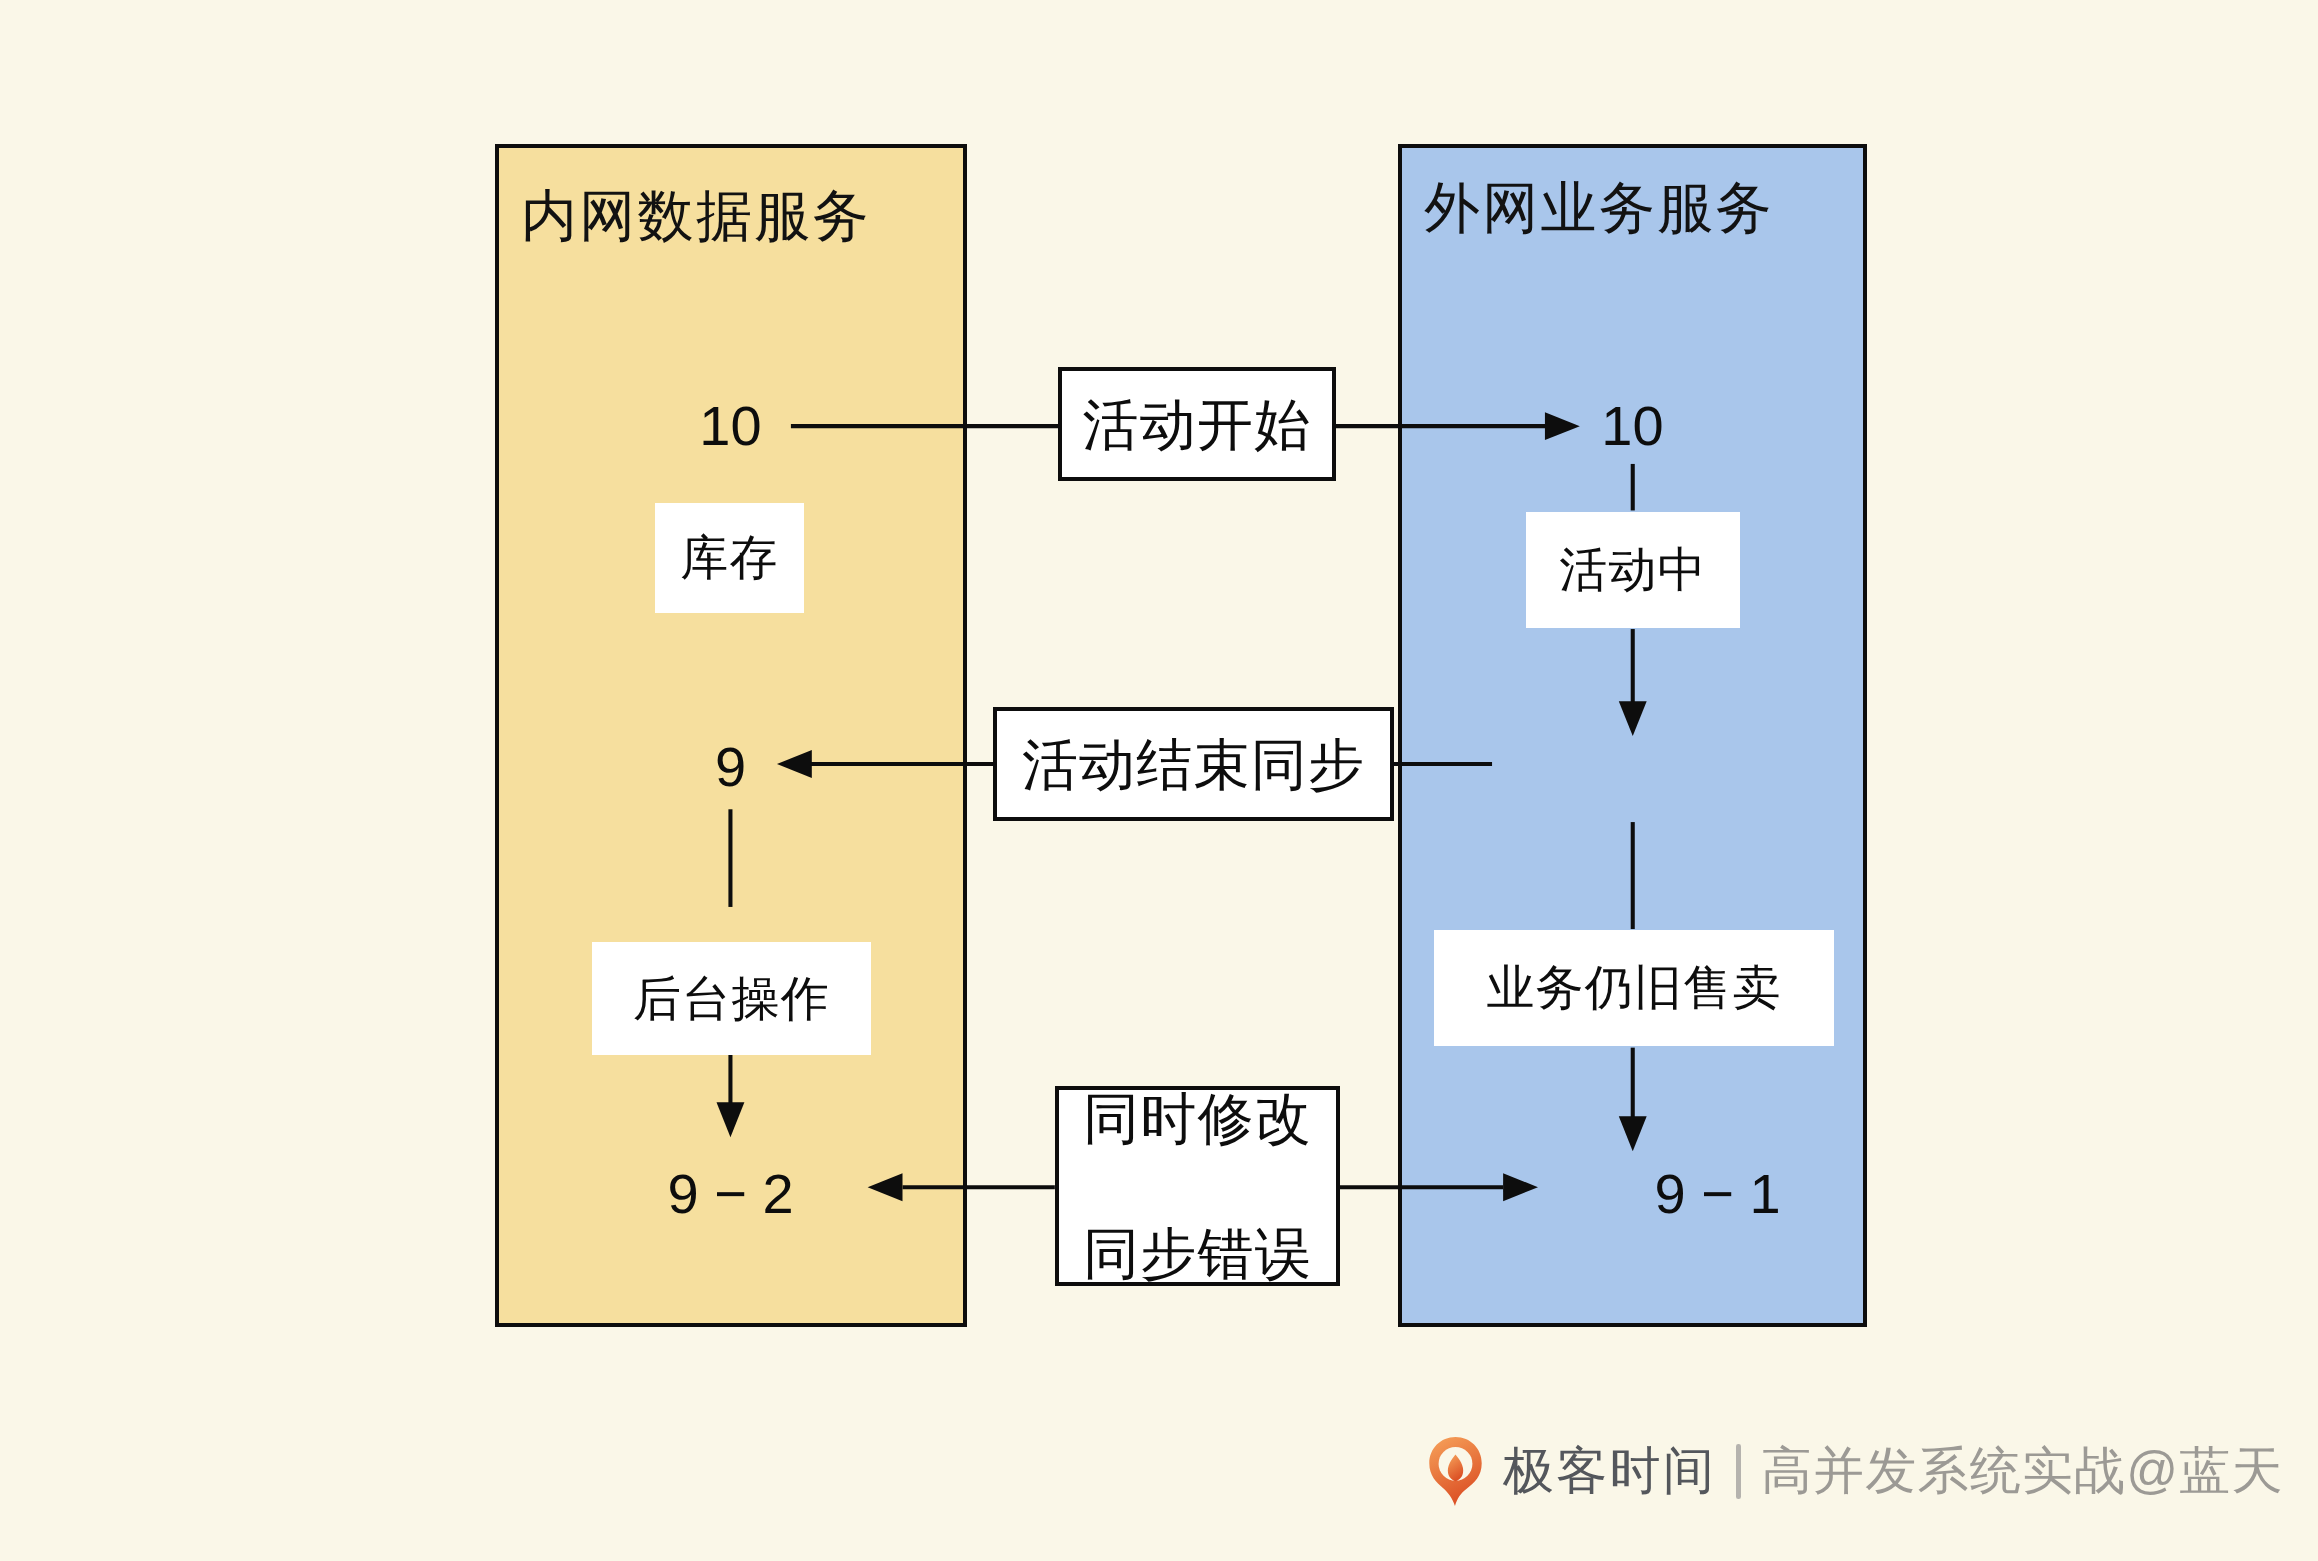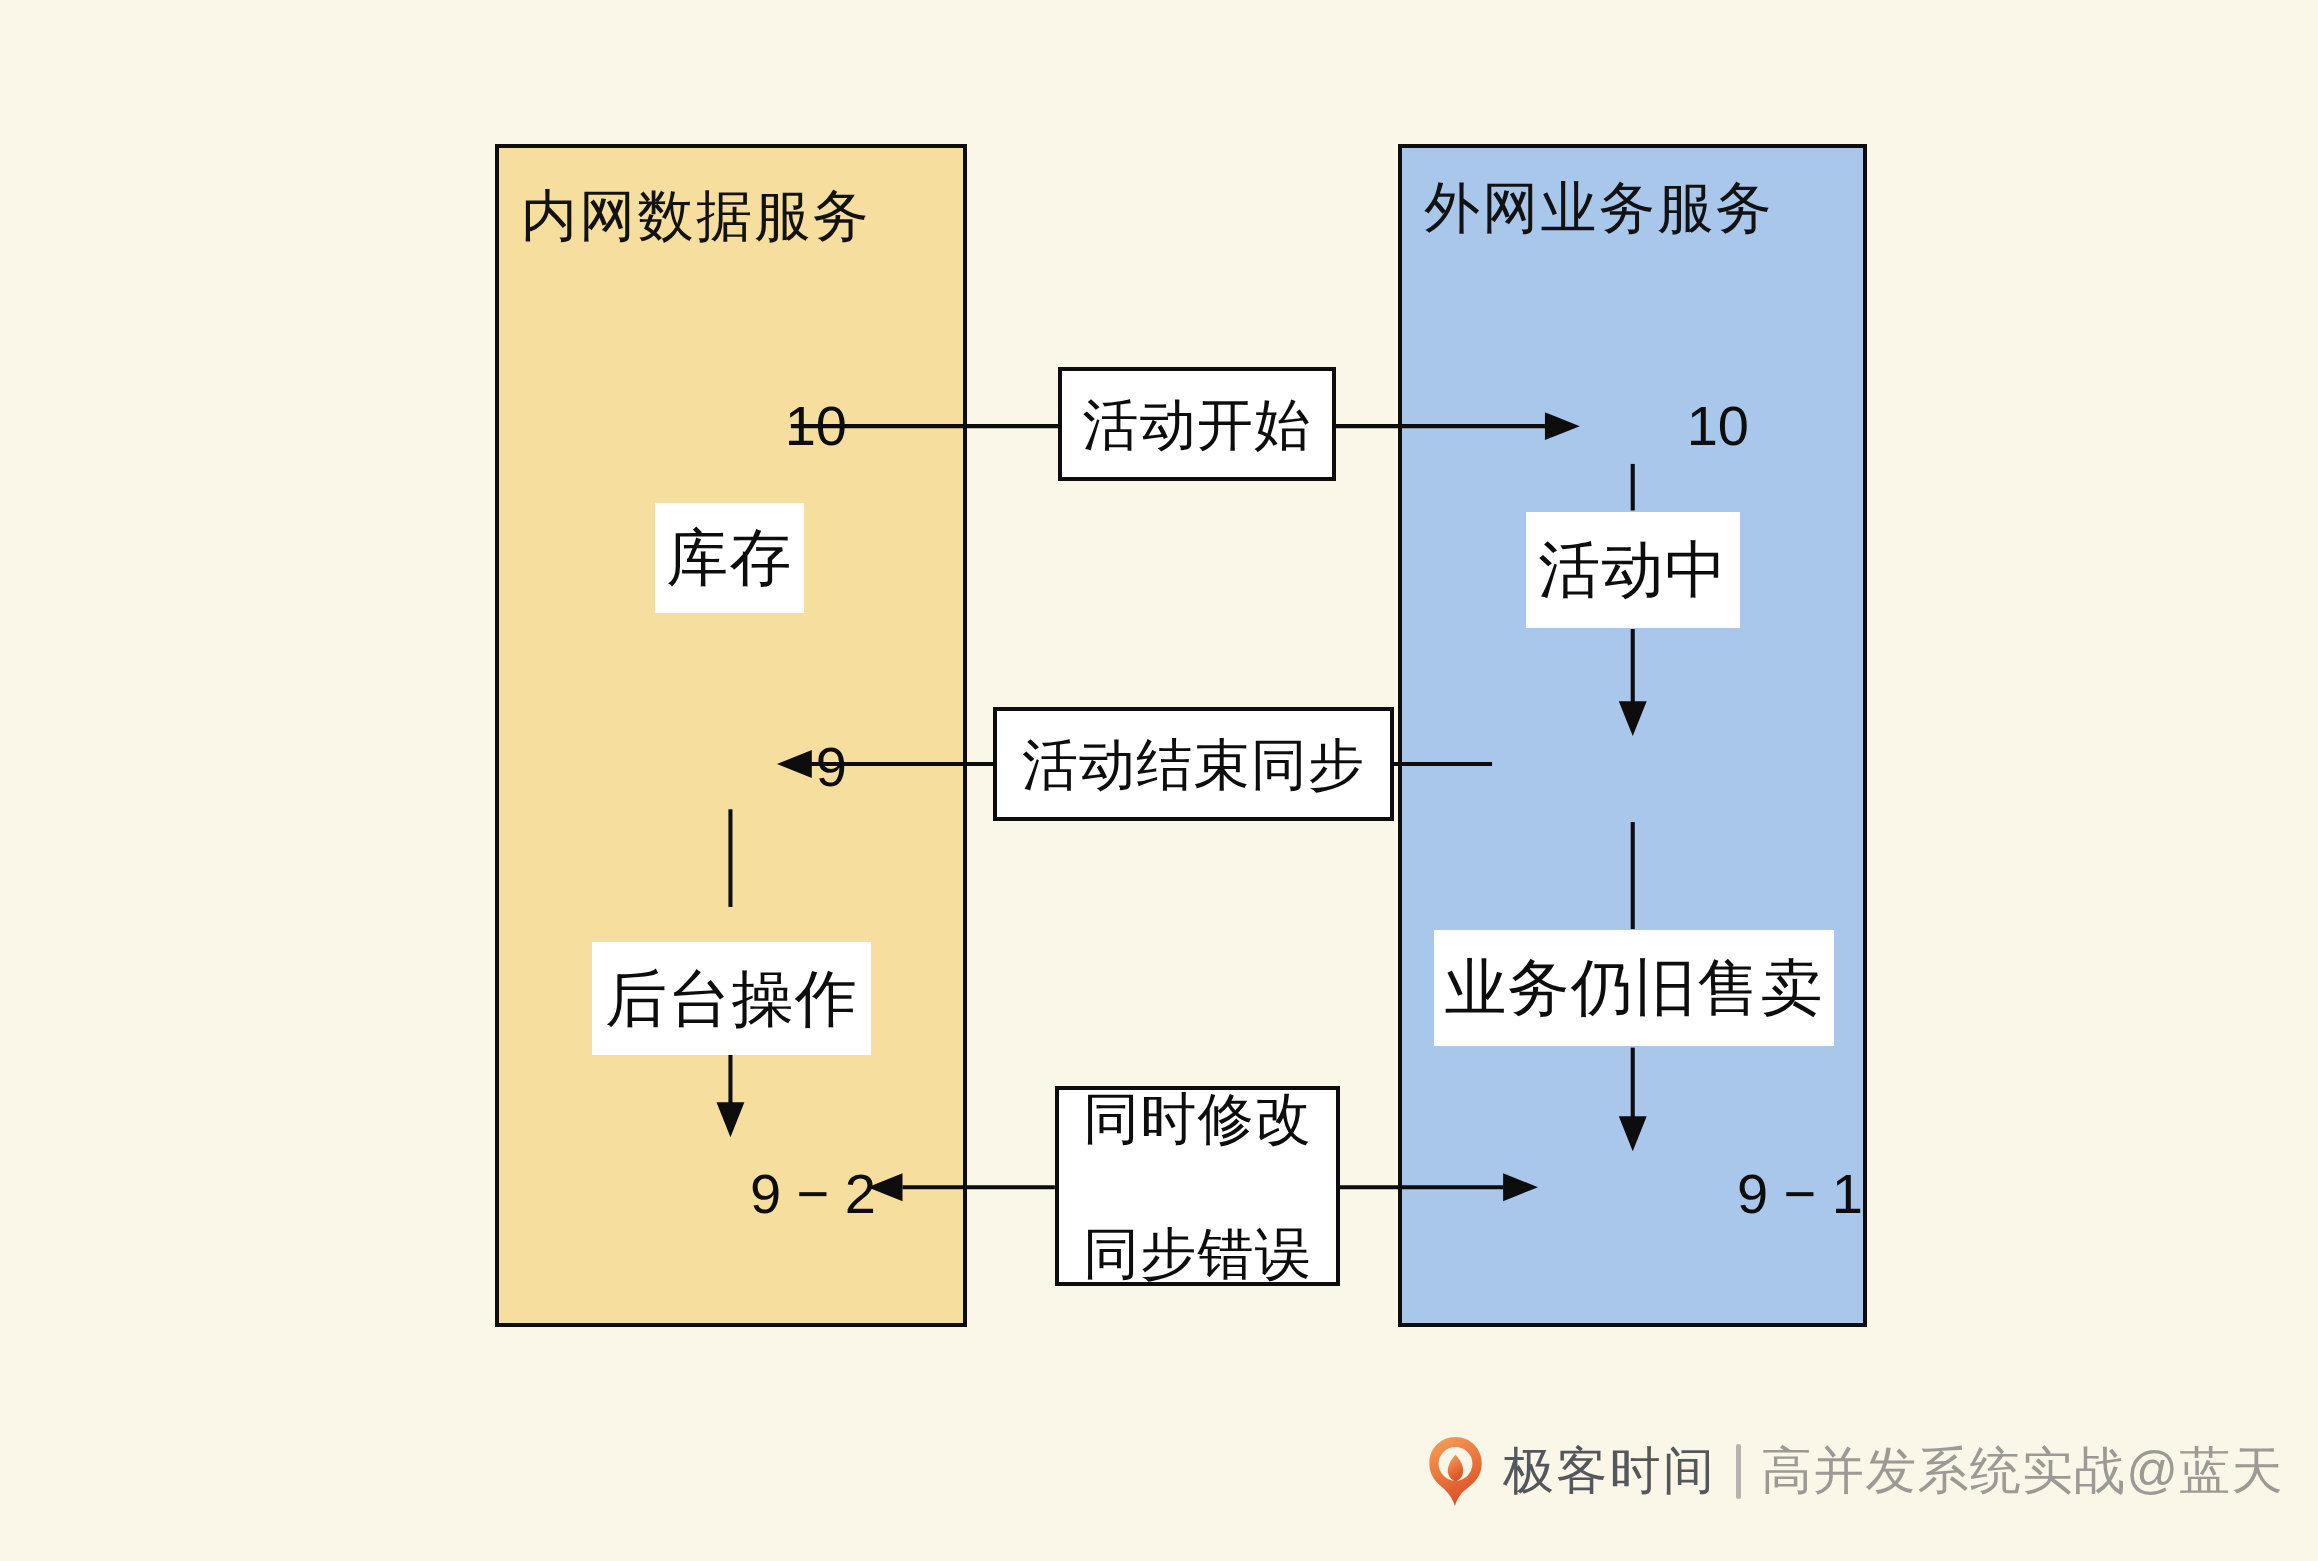--- a/index.html
+++ b/index.html
@@ -25,28 +25,28 @@
     font-weight:500;
     color:#121212;
     white-space:nowrap;
   }
   .title-left{left:521px;top:182px;}
   .title-right{left:1424px;top:174px;}
   .num{
     position:absolute;
     font-size:56px;line-height:67px;
     color:#0D0D0D;
-    text-align:right;
+    text-align:center;
     white-space:nowrap;
   }
   .whitebox{
     position:absolute;
     background:#FFFFFF;
     display:flex;align-items:center;justify-content:center;
-    font-size:62px;color:#0D0D0D;
+    font-size:48px;color:#0D0D0D;
     letter-spacing:1.2px;
     box-sizing:border-box;
     white-space:nowrap;
   }
   .edgebox{
     position:absolute;
     background:#FFFFFF;
     border:4.1px solid #0D0D0D;
     display:flex;flex-direction:column;align-items:center;justify-content:center;
     font-size:56px;color:#0D0D0D;

